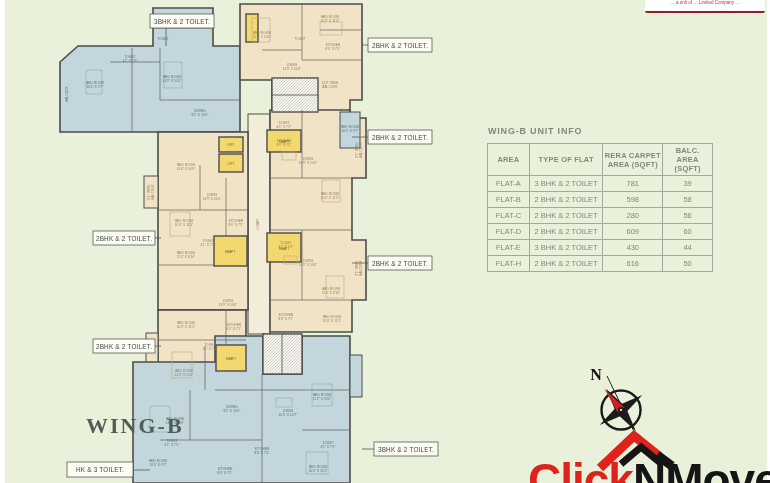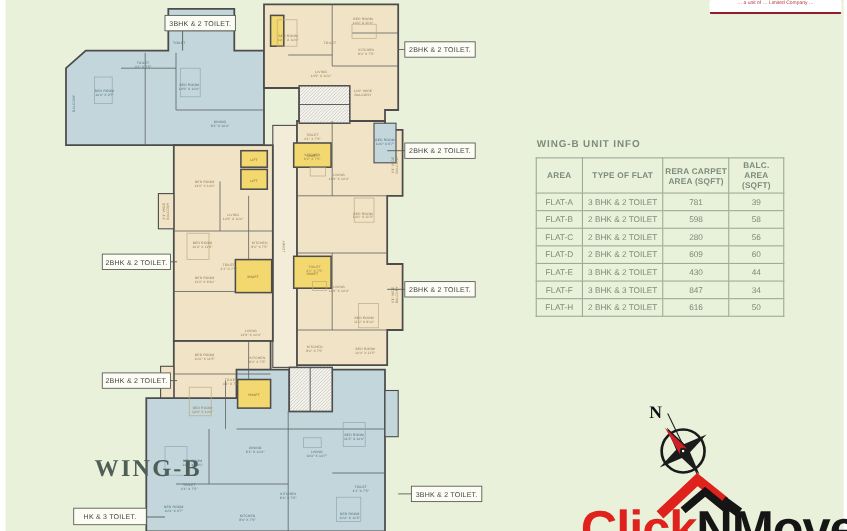--- a/index.html
+++ b/index.html
@@ -288,26 +288,20 @@
           <td>609</td>
           <td>60</td>
         </tr>
         <tr>
           <td>FLAT-E</td>
           <td>3 BHK &amp; 2 TOILET</td>
           <td>430</td>
           <td>44</td>
         </tr>
         <tr>
-          <td>FLAT-F</td>
-          <td>3 BHK &amp; 3 TOILET</td>
-          <td>847</td>
-          <td>34</td>
-        </tr>
-        <tr>
           <td>FLAT-H</td>
           <td>2 BHK &amp; 2 TOILET</td>
           <td>616</td>
           <td>50</td>
         </tr>
       </tbody>
   </table>
 </div>
 
 <div id="disclaimer">… a unit of … Limited Company …</div>

